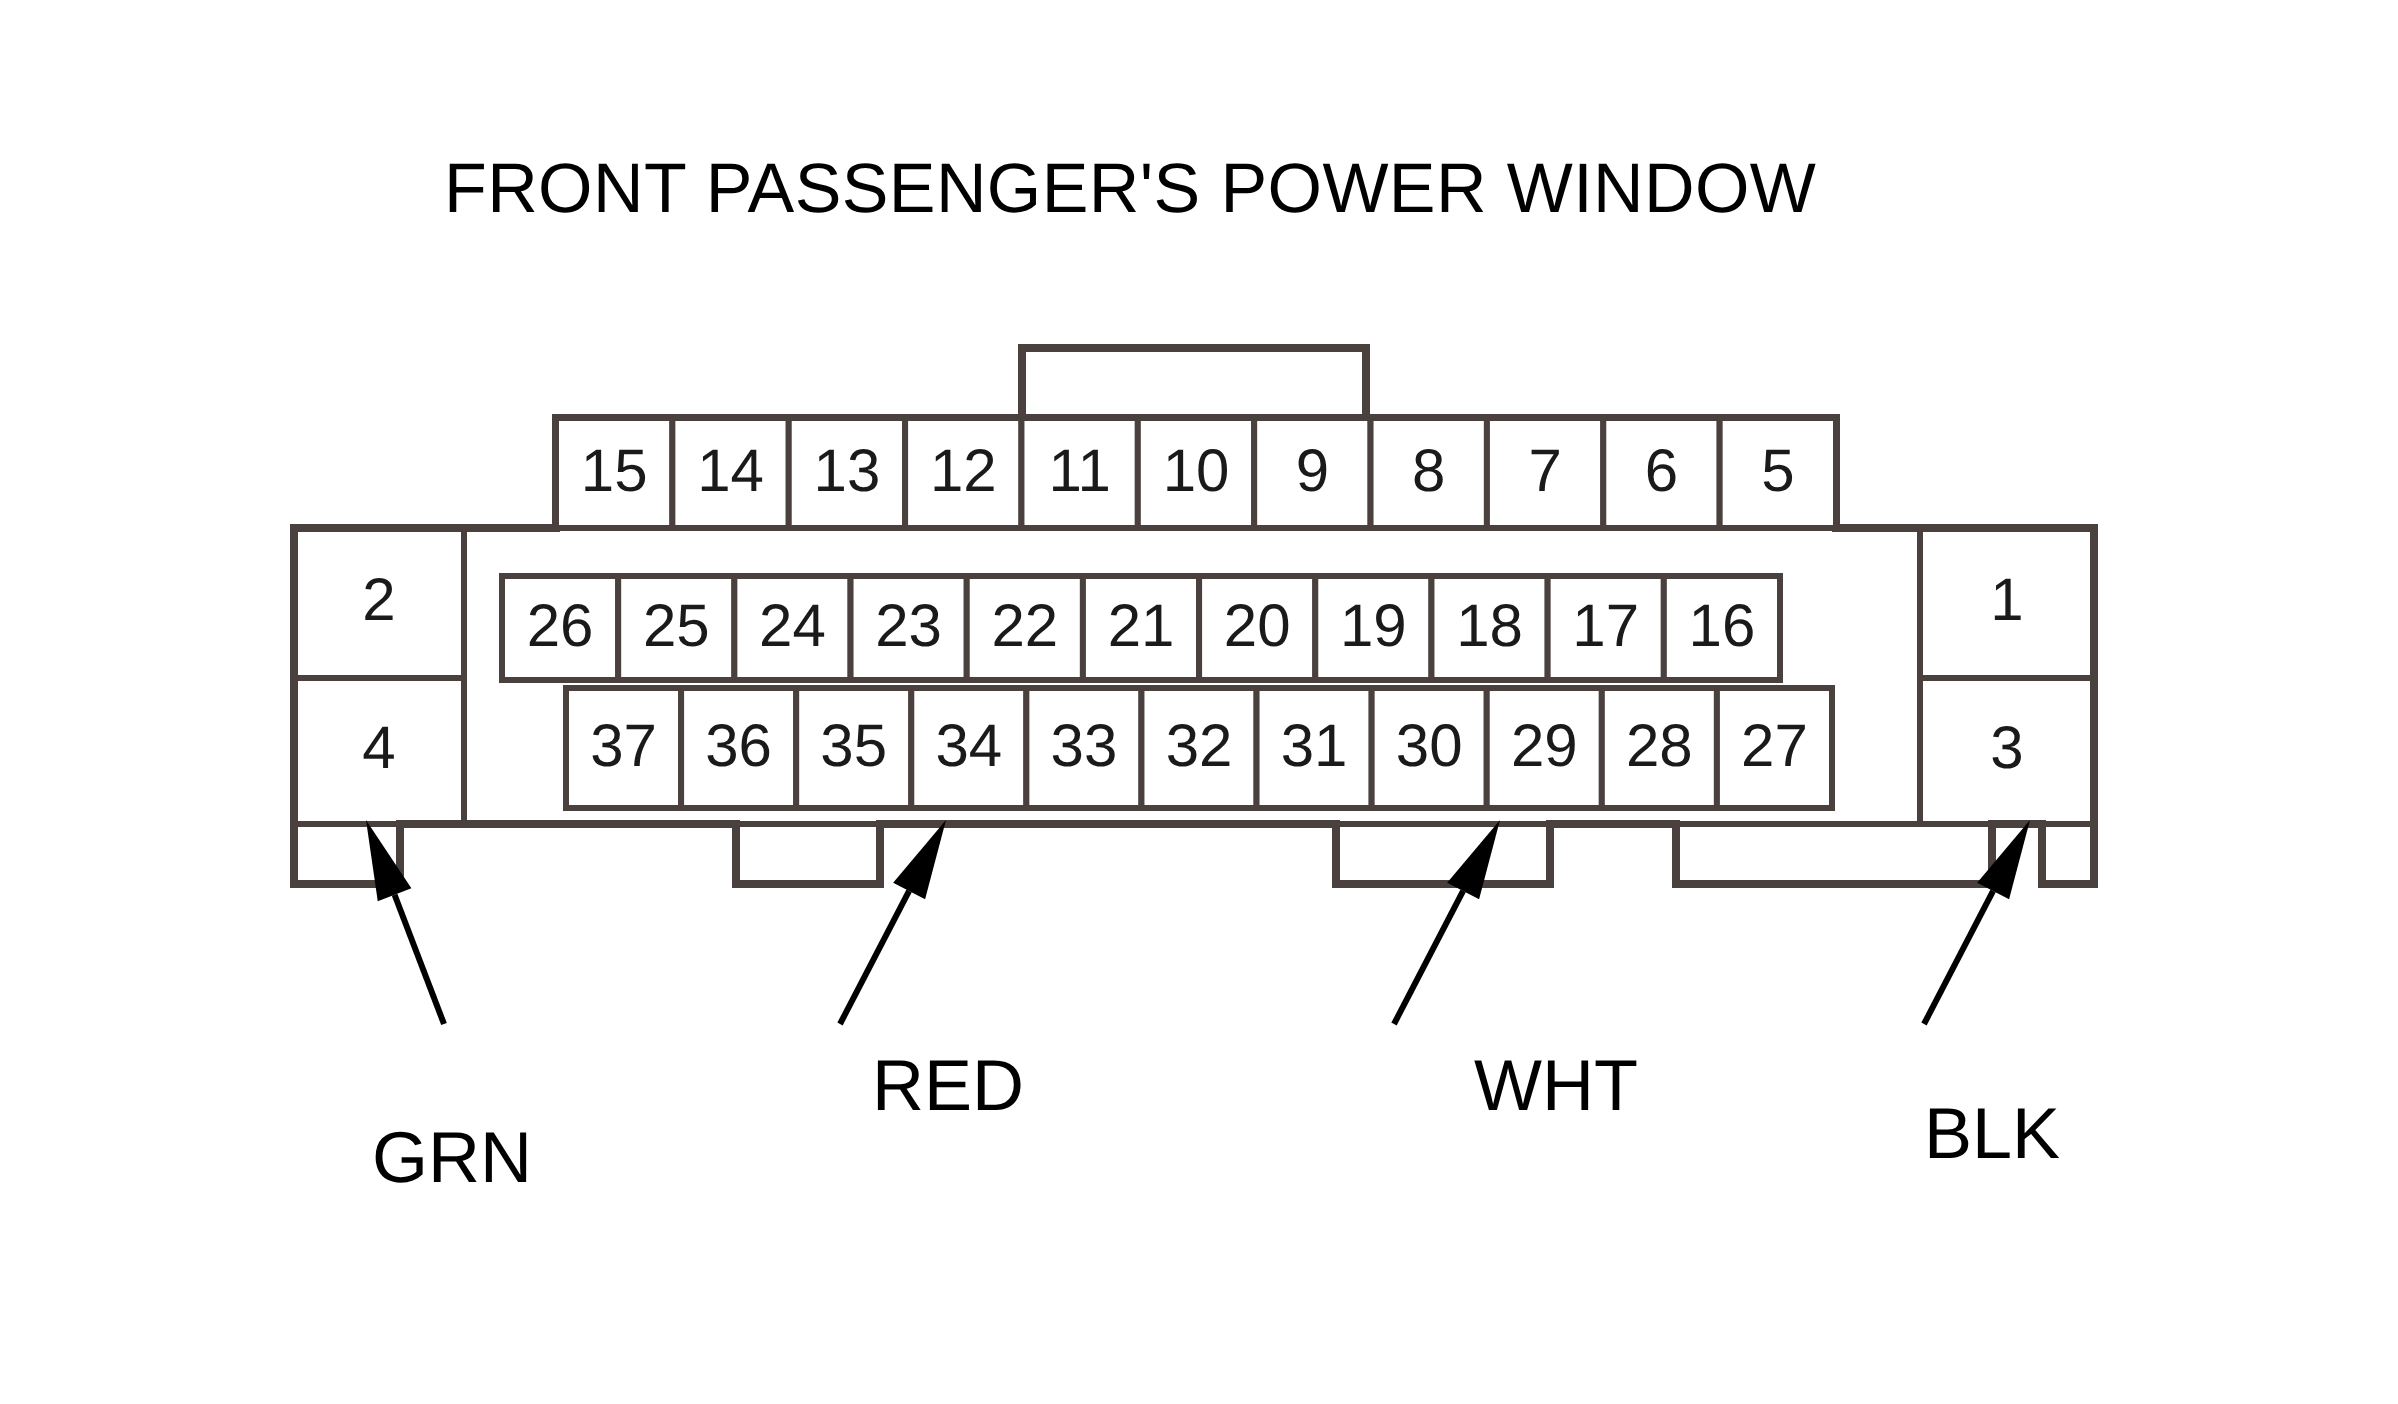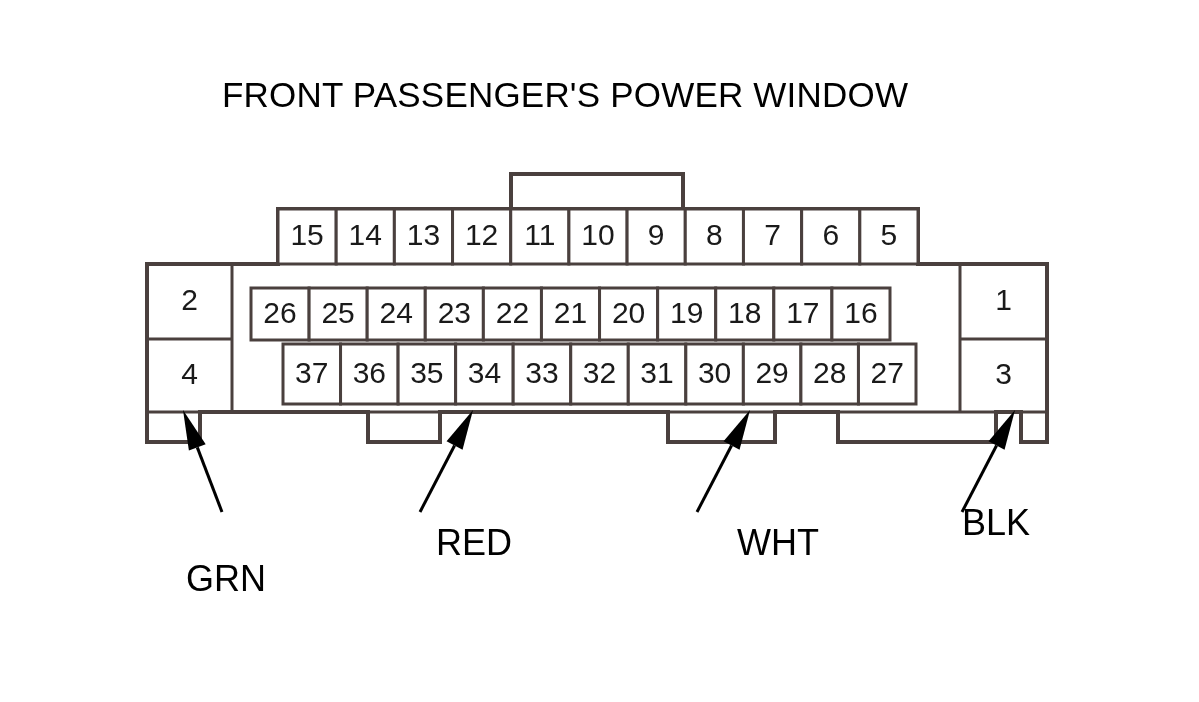--- a/index.html
+++ b/index.html
@@ -237,17 +237,17 @@
         <line x1="962" y1="512" x2="996.5568480888414" y2="445.4943678290222" class="arrow-shaft"></line>
         <polygon points="1015,410 1004.5430808503714,449.6440770090329 988.5706153273114,441.34465864901154" class="arrow-head"></polygon>
       </g>
 
   </svg>
 
   <div id="wire-label-layer">
       <div class="wire-label" style="left: 186px; top: 522px; margin-top: 36px;">GRN</div>
       <div class="wire-label" style="left: 436px; top: 522px;">RED</div>
       <div class="wire-label" style="left: 696px; top: 522px; margin-left: 41px;">WHT</div>
-      <div class="wire-label" style="left: 962px; top: 502px;">BLK</div>
+      <div class="wire-label" style="left: 962px; top: 546px;">BLK</div>
     </div>
 
 
 </div>
 
 </body></html>

